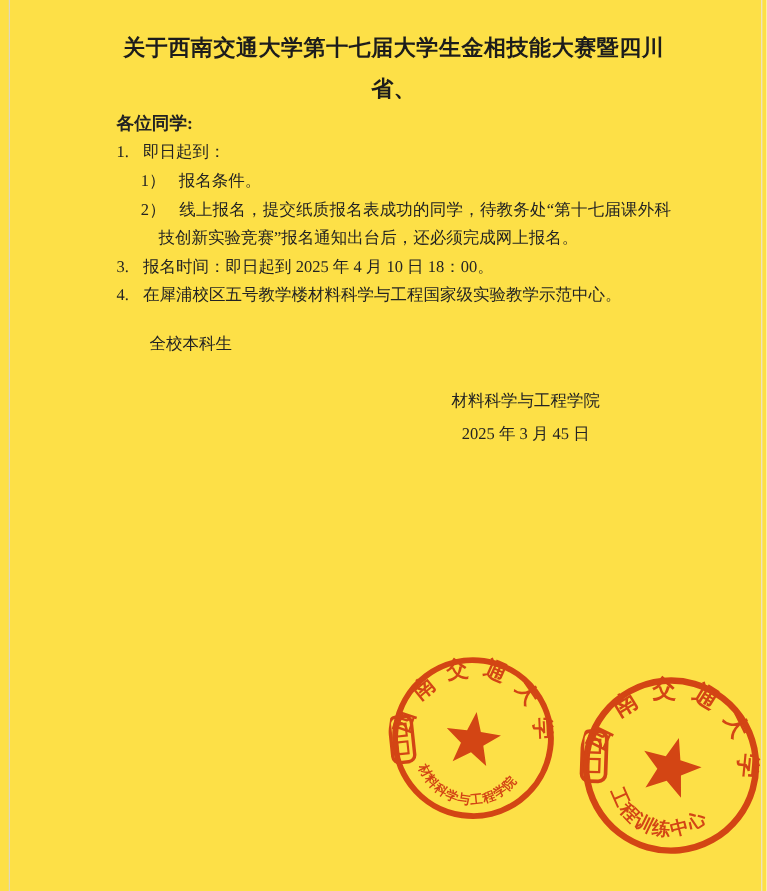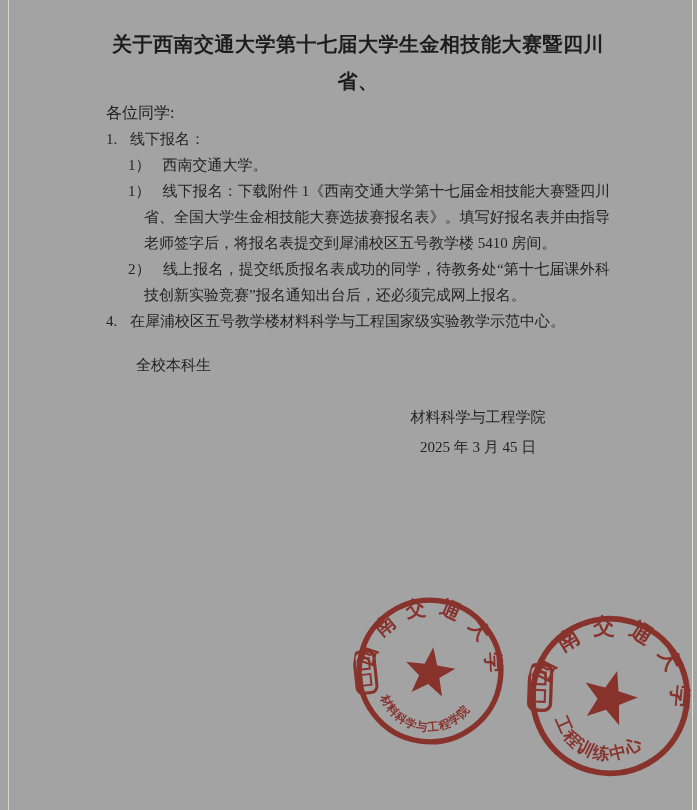--- a/index.html
+++ b/index.html
@@ -5,21 +5,21 @@
   * { margin: 0; padding: 0; box-sizing: border-box; }
   html, body { background: #fdfdfd; }
   body {
     font-family: "Liberation Serif", "DejaVu Serif", serif;
     color: #232323;
   }
   .page {
     position: relative;
     width: 697px;
     height: 810px;
-    background: #a3a3a3;
+    background: #fde047;
     overflow: hidden;
   }
   
   .page::before {
     content: "";
     position: absolute;
     left: 8px; top: 0; bottom: 0;
     width: 1px;
     background: #d9d6cf;
   }
@@ -41,20 +41,21 @@
     font-weight: 700;
     line-height: 37px;
     text-align: center;
     letter-spacing: .5px;
     color: #1c1c1c;
   }
   .title-block { margin-top: 26px; }
   .greeting {
     font-size: 16px;
     line-height: 26px;
+    font-weight: bold;
   }
   .intro {
     font-size: 15px;
     line-height: 26px;
     text-indent: 2em;
     text-align: justify;
     text-justify: inter-character;
   }
   .item {
     font-size: 15px;
@@ -106,33 +107,33 @@
   <div class="content">
 
     <div class="title-block">
       <div class="title-line">关于西南交通大学第十七届大学生金相技能大赛暨四川省、</div>
     </div>
 
     <div class="greeting">各位同学:</div>
 
 
     <div class="item">
-      <span class="num">1.</span><span>线下报名：</span>
+      <span class="num">1.</span><span>即日起到：</span>
     </div>
     <div class="sub">
-      <span class="snum">1）</span><span>西南交通大学。</span>
+      <span class="snum">1）</span><span>报名条件。</span>
     </div>
 
-    <div class="sub">
-      <span class="snum">1）</span><span>线下报名：下载附件 1《西南交通大学第十七届金相技能大赛暨四川省、全国大学生金相技能大赛选拔赛报名表》。填写好报名表并由指导老师签字后，将报名表提交到犀浦校区五号教学楼 5410 房间。</span>
-    </div>
     <div class="sub">
       <span class="snum">2）</span><span>线上报名，提交纸质报名表成功的同学，待教务处“第十七届课外科技创新实验竞赛”报名通知出台后，还必须完成网上报名。</span>
     </div>
 
+    <div class="item">
+      <span class="num">3.</span><span>报名时间：即日起到 2025 年 4 月 10 日 18：00。</span>
+    </div>
     <div class="item">
       <span class="num">4.</span><span>在犀浦校区五号教学楼材料科学与工程国家级实验教学示范中心。</span>
     </div>
 
     <div class="closing">全校本科生</div>
 
     <div class="signature">
       <div>材料科学与工程学院</div>
       <div>2025 年 3 月 45 日</div>
     </div>

